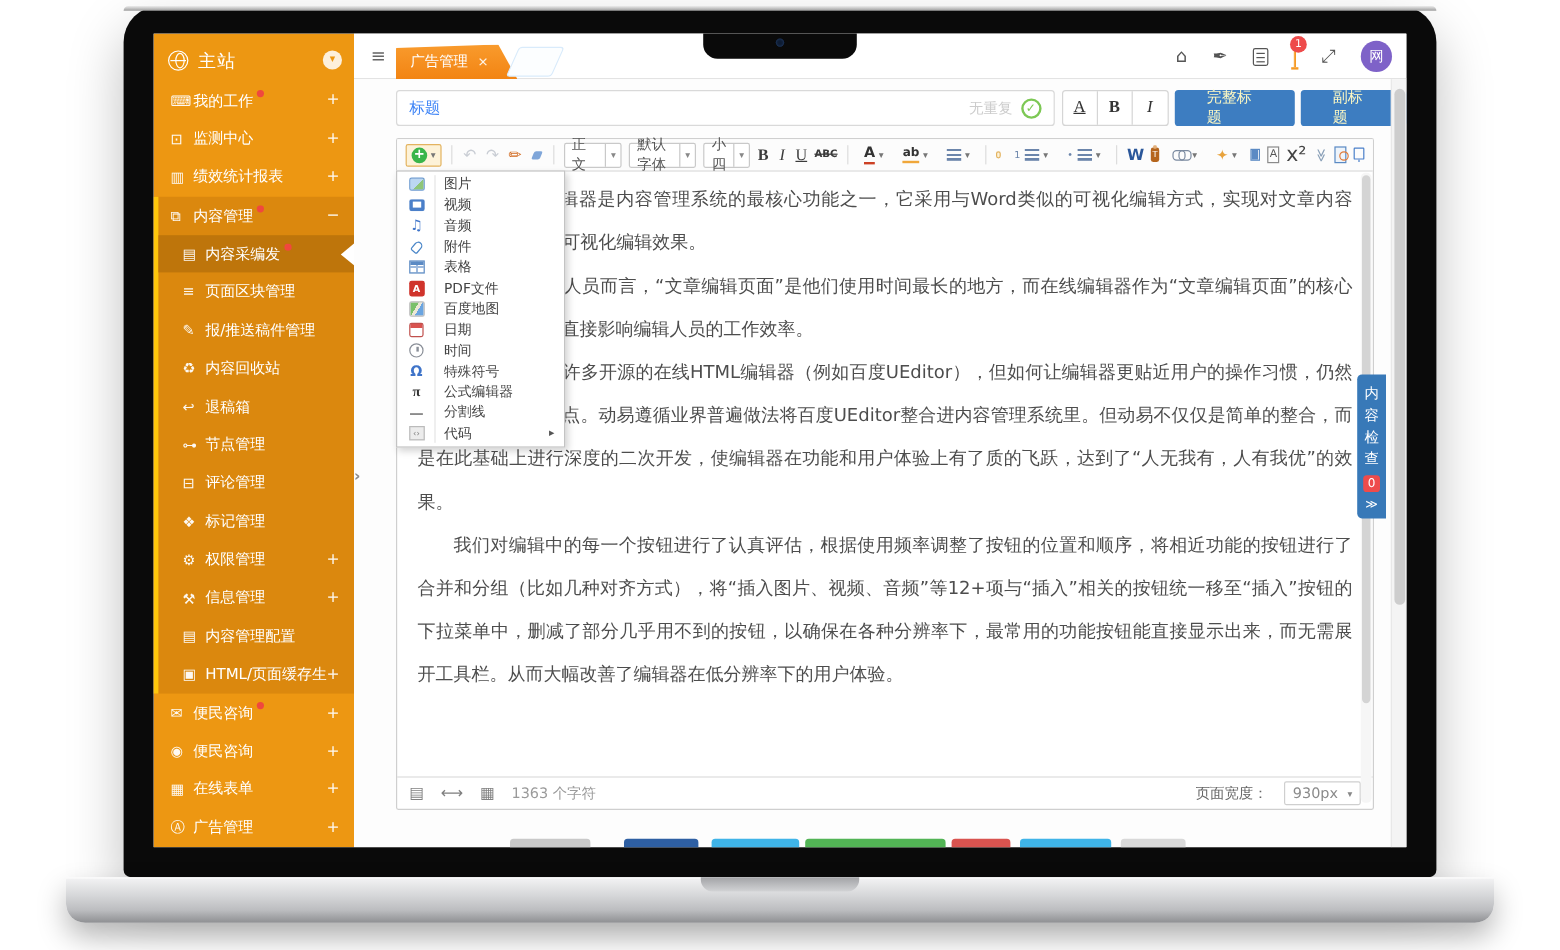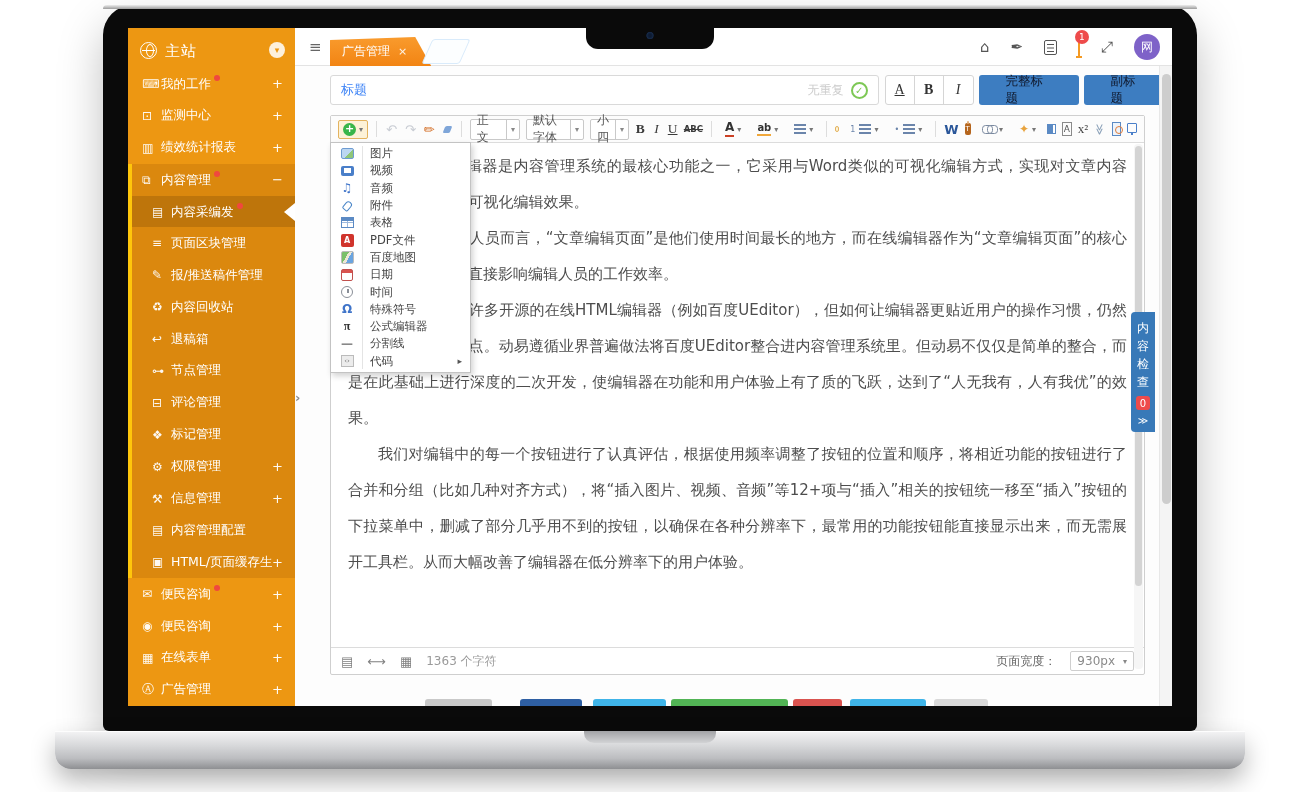--- a/index.html
+++ b/index.html
@@ -74,21 +74,21 @@
                  display:flex; align-items:center; padding:0 10px; }
   .placeholder { color:#3b82f6; font-size:13px; flex:1; }
   .dup { color:#cccccc; font-size:12px; margin-right:7px; }
   .dup-check { width:17px; height:17px; border:2px solid #7DC855; border-radius:50%; color:#7DC855; font-size:10px;
                font-weight:bold; display:flex; align-items:center; justify-content:center; }
   .abi-group { display:flex; margin-left:6px; border:1px solid #d5d5d5; border-radius:3px; background:#fff; height:30px; }
   .abi { width:29px; display:flex; align-items:center; justify-content:center; font-family:"Liberation Serif",serif;
          font-size:14px; color:#333; border-right:1px solid #d5d5d5; }
   .abi:last-child { border-right:none; }
   .abi.u { text-decoration:underline; } .abi.b { font-weight:bold; } .abi.i { font-style:italic; }
-  .blue-btn { height:30px; margin-left:5px; background:#3D7DC1; color:#0f172a; font-size:12.5px; border-radius:3px;
+  .blue-btn { height:30px; margin-left:5px; background:#3D7DC1; color:#fef9c3; font-size:12.5px; border-radius:3px;
               display:flex; align-items:center; padding:0 27px; }
 
   
   .card { position:absolute; left:35px; top:49px; width:815px; height:560px; background:#fff;
           border:1px solid #cfcfcf; border-radius:2px; display:flex; flex-direction:column; }
   .toolbar { height:27px; border-bottom:1px solid #dcdcdc; background:#fcfcfc; display:flex; align-items:center;
              padding:0 7px; gap:6px; flex:none; font-size:12px; color:#555; }
   .sep { width:1px; height:16px; background:#ddd; margin:0 2px; flex:none; }
   .tb-btn { display:flex; align-items:center; gap:3px; padding:2px 4px; border:1px solid transparent; border-radius:2px; }
   .tb-btn.active-tool, .tb-ic.active-tool { background:#FDF2D8; border:1px solid #E3B35F; border-radius:2px; }
@@ -116,21 +116,21 @@
   .paste { width:10px; height:12px; background:#B5651D; border-radius:2px; position:relative; color:#fff; font-size:7px;
            text-align:center; line-height:13px; }
   .paste::before { content:""; position:absolute; top:-2px; left:2px; right:2px; height:2.5px; background:#e2b07c; border-radius:1px; }
   .chain { position:relative; width:14px; height:8px; }
   .chain::before, .chain::after { content:""; position:absolute; top:0; width:9px; height:7px;
            border:1.6px solid #7b8aa0; border-radius:3.5px; }
   .chain::before { left:0; } .chain::after { left:5px; }
   .wand { color:#E8A33D; font-size:12px; }
   .cols { width:13px; height:10px; border:1px solid #5b8ac4; background:linear-gradient(90deg,#5b8ac4 0 5px,#fff 5px 7px,#9cc4ea 7px); }
   .boxa { width:14px; height:14px; border:1px solid #8a8a8a; font-size:9px; color:#555; display:flex; align-items:center; justify-content:center; }
-  .supx { font-size:13px; color:#444;font-family:Liberation Serif, serif; }
+  .supx { font-size:17px; color:#444; }
   .chev2 { color:#8aa0b8; font-size:11px; transform:rotate(90deg); display:inline-block; }
   .preview { width:14px; height:14px; border:1px solid #5b8ac4; background:#eef4fb; position:relative; }
   .preview::after { content:""; position:absolute; left:2.5px; top:2.5px; width:6px; height:6px; border:1.6px solid #e07b39; border-radius:50%; }
   .monitor { width:14px; height:10px; border:1.6px solid #4a7fc9; border-radius:1px; position:relative; margin-bottom:3px; }
   .monitor::after { content:""; position:absolute; left:3px; right:3px; bottom:-3.4px; height:1.8px; background:#4a7fc9; }
   .ml-auto { margin-left:auto; }
 
   
   .edit-area { flex:1; overflow:hidden; padding:5px 17px 0 17px; font-size:15px; line-height:36px; color:#4d4d4d;
                text-align:justify; }

